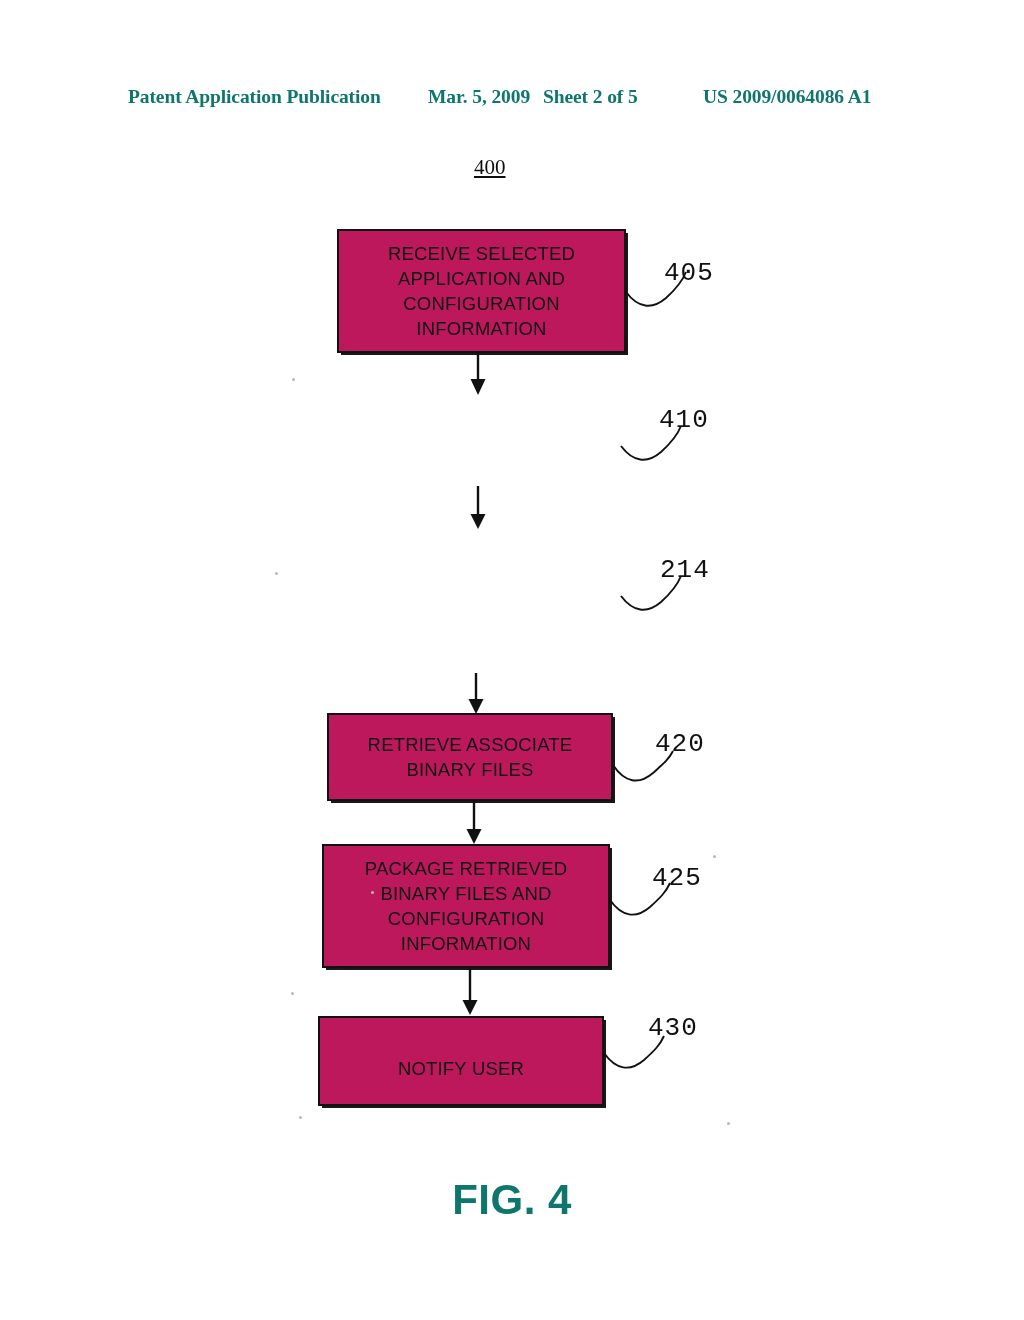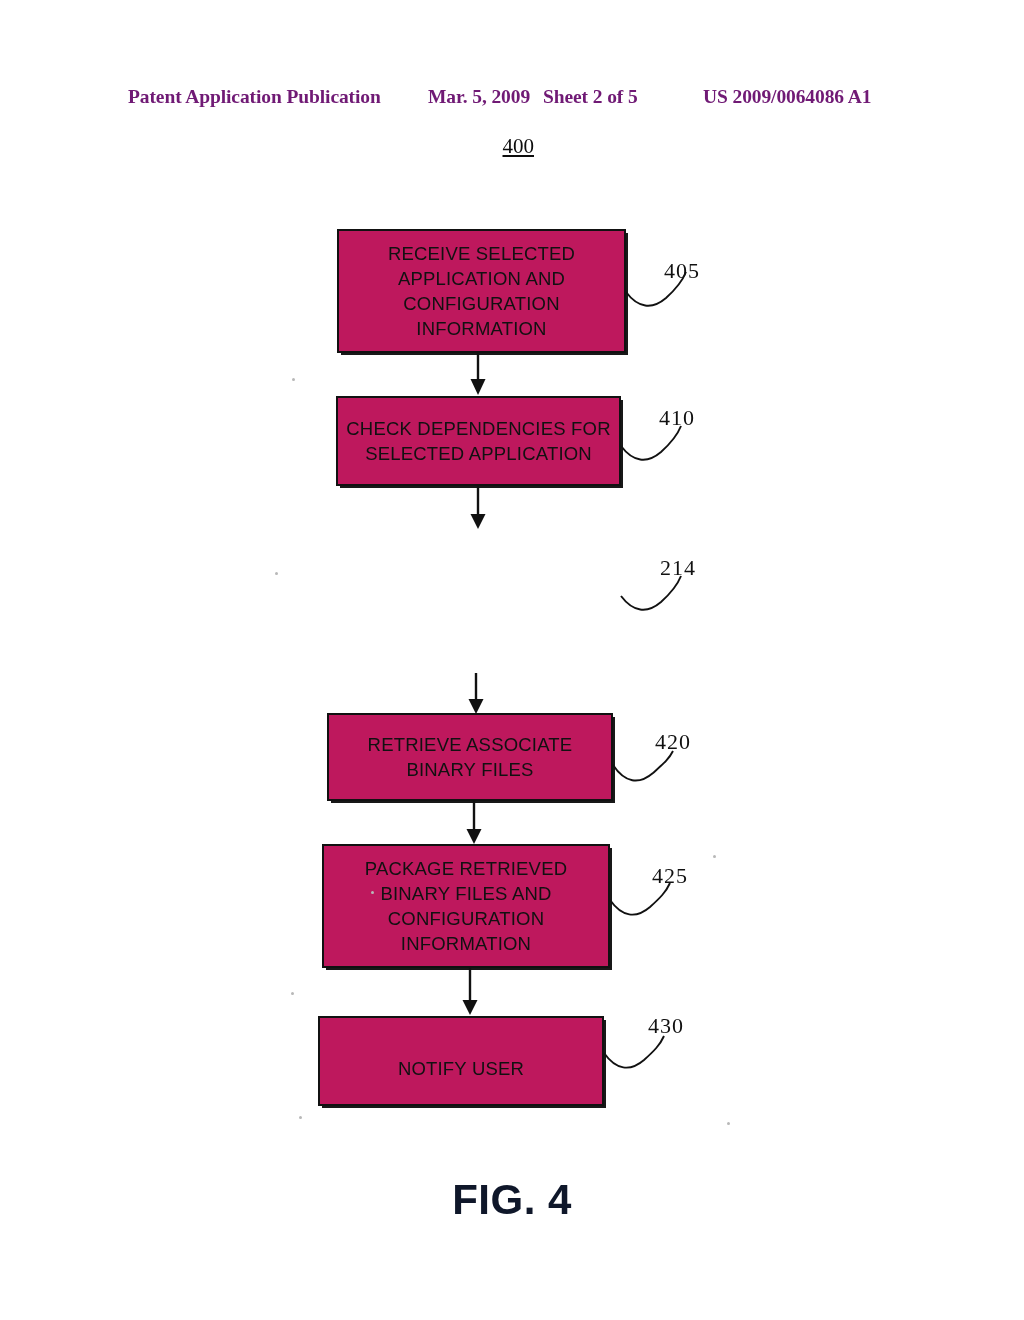--- a/index.html
+++ b/index.html
@@ -23,34 +23,34 @@
     position: absolute;
     left: 128px;
     top: 86px;
     width: 760px;
     height: 26px;
     font-family: "Liberation Serif", serif;
     font-weight: bold;
     font-size: 19.5px;
     letter-spacing: -0.1px;
     white-space: nowrap;
-    color: #701a75;
+    color: #0f766e;
   }
   #header-row .h-pub   { position: absolute; left: 0px;   top: 0; }
   #header-row .h-date  { position: absolute; left: 300px; top: 0; }
   #header-row .h-sheet { position: absolute; left: 415px; top: 0; }
   #header-row .h-num   { position: absolute; left: 575px; top: 0; }
 
   
   #fig-ref-400 {
     position: absolute;
     left: 474px;
-    top: 134px;
+    top: 155px;
     width: 60px;
-    text-align: right;
+    text-align: left;
     font-family: "Liberation Serif", serif;
     font-size: 21px;
     text-decoration: underline;
     text-underline-offset: 2px;
     color: #0d0d0d;
   }
 
   
   .fc-box {
     position: absolute;
@@ -81,43 +81,43 @@
 
   
   .connector {
     position: absolute;
     overflow: visible;
   }
 
   
   .ref-num {
     position: absolute;
-    font-family: Liberation Serif, serif;
-    font-size: 22px;
+    font-family: Liberation Mono, monospace;
+    font-size: 26px;
     letter-spacing: 1px;
     color: #111111;
     white-space: nowrap;
   }
   .leader {
     position: absolute;
     overflow: visible;
   }
 
   
   #fig-caption {
     position: absolute;
     left: 362px;
     top: 1176px;
     width: 300px;
     text-align: center;
     font-family: "Liberation Sans", sans-serif;
     font-weight: bold;
     font-size: 42px;
     letter-spacing: 0.5px;
-    color: #0f172a;
+    color: #0f766e;
   }
 
   
   .speck {
     position: absolute;
     background: #b8b8b8;
     border-radius: 50%;
   }
 </style>
 </head>
@@ -143,24 +143,20 @@
   <svg class="leader" style="left:624px; top:268px; width:80px; height:44px;" viewBox="0 0 80 44">
     <path d="M2,24 C14,40 28,42 42,30 C52,21 58,14 62,4" fill="none" stroke="#111111" stroke-width="1.9"></path>
   </svg>
   <div class="ref-num" style="left:664px; top:258px;">405</div>
 
   <svg class="connector" style="left:466px; top:352px; width:24px; height:44px;" viewBox="0 0 24 44">
     <line x1="12" y1="0" x2="12" y2="30" stroke="#111111" stroke-width="2.4"></line>
     <polygon points="12,43 4.5,27 19.5,27" fill="#111111"></polygon>
   </svg>
 
-  <div class="fc-box" style="left:336px; top:396px; width:285px; height:90px;">
-    <div class="fc-label">CHECK DEPENDENCIES FOR
-SELECTED APPLICATION</div>
-  </div>
   <svg class="leader" style="left:619px; top:424px; width:80px; height:44px;" viewBox="0 0 80 44">
     <path d="M2,22 C14,38 28,40 42,28 C52,19 58,12 62,2" fill="none" stroke="#111111" stroke-width="1.9"></path>
   </svg>
   <div class="ref-num" style="left:659px; top:405px;">410</div>
 
   <svg class="connector" style="left:466px; top:486px; width:24px; height:44px;" viewBox="0 0 24 44">
     <line x1="12" y1="0" x2="12" y2="31" stroke="#111111" stroke-width="2.4"></line>
     <polygon points="12,43 4.5,28 19.5,28" fill="#111111"></polygon>
   </svg>
 

